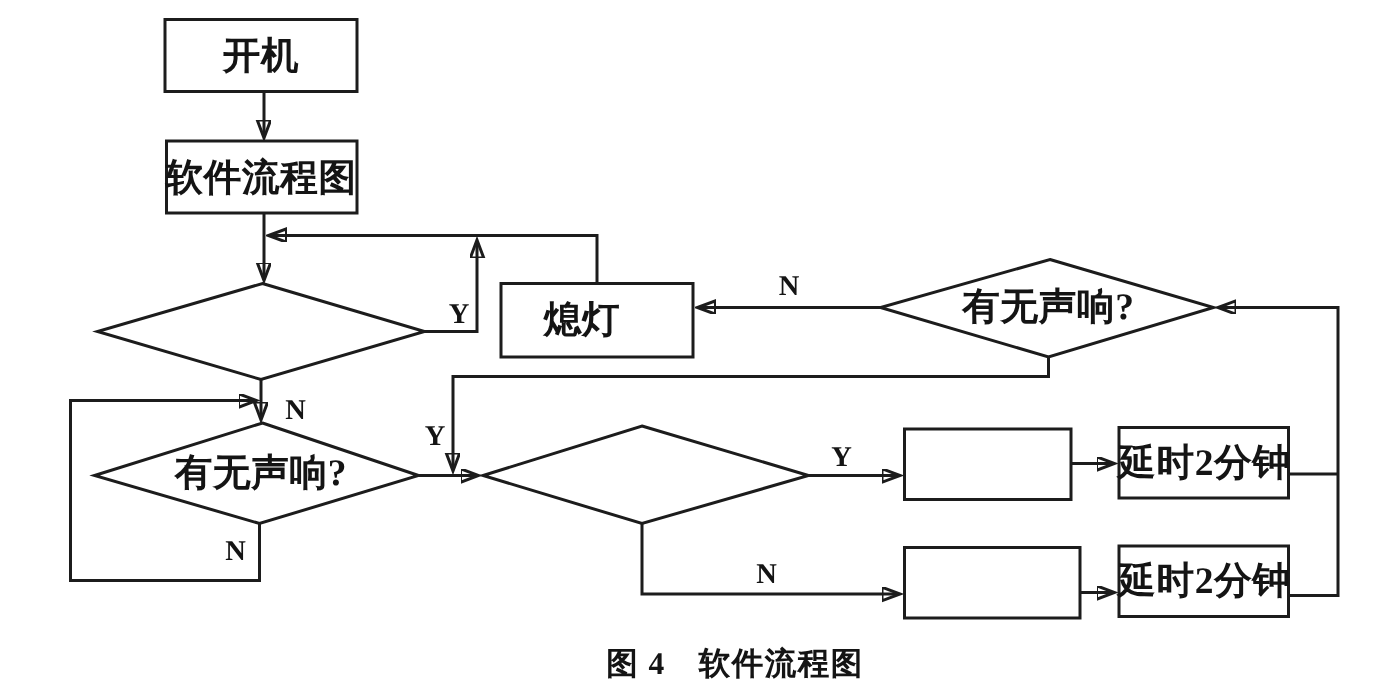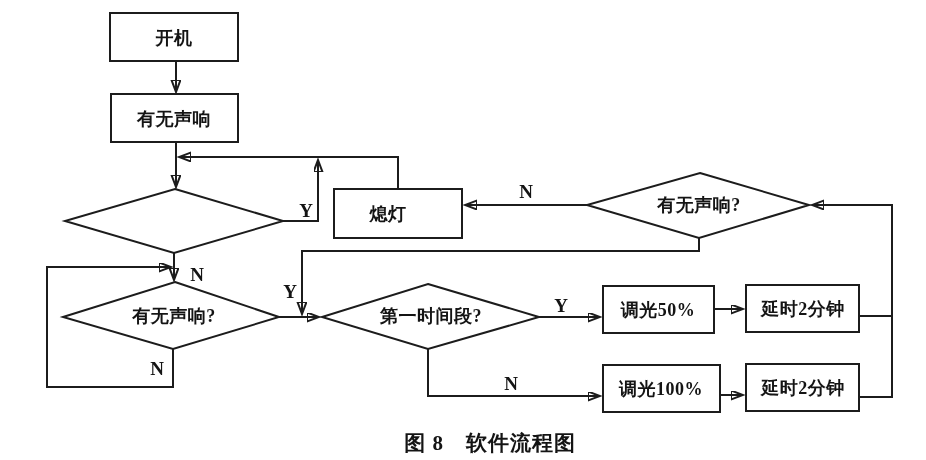--- a/index.html
+++ b/index.html
@@ -18,21 +18,21 @@
   svg.wires{position:absolute;left:0;top:0;color:var(--line);}
   svg.wires path{fill:none;stroke:currentColor;stroke-width:2;}
   svg.wires rect, svg.wires polygon{fill:var(--bg);stroke:currentColor;stroke-width:2;}
   .lbl{
     position:absolute;
     transform:translate(-50%,-50%);
     white-space:nowrap;
     color:var(--text);
     line-height:1;
   }
-  .node-lbl{font-size:18px;font-weight:600;letter-spacing:0.5px;}
+  .node-lbl{font-size:25px;font-weight:600;letter-spacing:0.5px;}
   .branch-lbl{font-size:19px;font-weight:600;}
   .caption{
     font-size:21px;font-weight:bold;letter-spacing:1px;
     font-family:"Liberation Serif","DejaVu Serif",serif;
   }
 </style>
 </head>
 <body>
 
 <div class="stage">
@@ -68,33 +68,30 @@
     <rect x="603" y="365" width="117" height="47"></rect>
     <rect x="746" y="364" width="113" height="47"></rect>
 
     <polygon points="175,189 283,221 174,253 65,221"></polygon>
     <polygon points="175,282 279,317 173,349 63,317"></polygon>
     <polygon points="428,284 539,317 428,349 322,317"></polygon>
     <polygon points="700,173 809,205 699,238 587,205"></polygon>
   </svg>
 
   <div class="lbl node-lbl" style="left:174px;top:38px">开机</div>
-  <div class="lbl node-lbl" style="left:174px;top:119px">有无声响</div>
+  <div class="lbl node-lbl" style="left:174px;top:119px">软件流程图</div>
   <div class="lbl node-lbl" style="left:388px;top:214px">熄灯</div>
   <div class="lbl node-lbl" style="left:174px;top:316px">有无声响?</div>
-  <div class="lbl node-lbl" style="left:431px;top:316px">第一时间段?</div>
   <div class="lbl node-lbl" style="left:699px;top:205px">有无声响?</div>
-  <div class="lbl node-lbl" style="left:658px;top:310px">调光50%</div>
   <div class="lbl node-lbl" style="left:803px;top:309px">延时2分钟</div>
-  <div class="lbl node-lbl" style="left:661px;top:389px">调光100%</div>
   <div class="lbl node-lbl" style="left:803px;top:388px">延时2分钟</div>
 
   <div class="lbl branch-lbl" style="left:306px;top:210px">Y</div>
   <div class="lbl branch-lbl" style="left:197px;top:274px">N</div>
   <div class="lbl branch-lbl" style="left:290px;top:291px">Y</div>
   <div class="lbl branch-lbl" style="left:157px;top:368px">N</div>
   <div class="lbl branch-lbl" style="left:561px;top:305px">Y</div>
   <div class="lbl branch-lbl" style="left:511px;top:383px">N</div>
   <div class="lbl branch-lbl" style="left:526px;top:191px">N</div>
 
-  <div class="lbl caption" style="left:490px;top:443px">图 8　软件流程图</div>
+  <div class="lbl caption" style="left:490px;top:443px">图 4　软件流程图</div>
 
 </div>
 
 </body></html>

